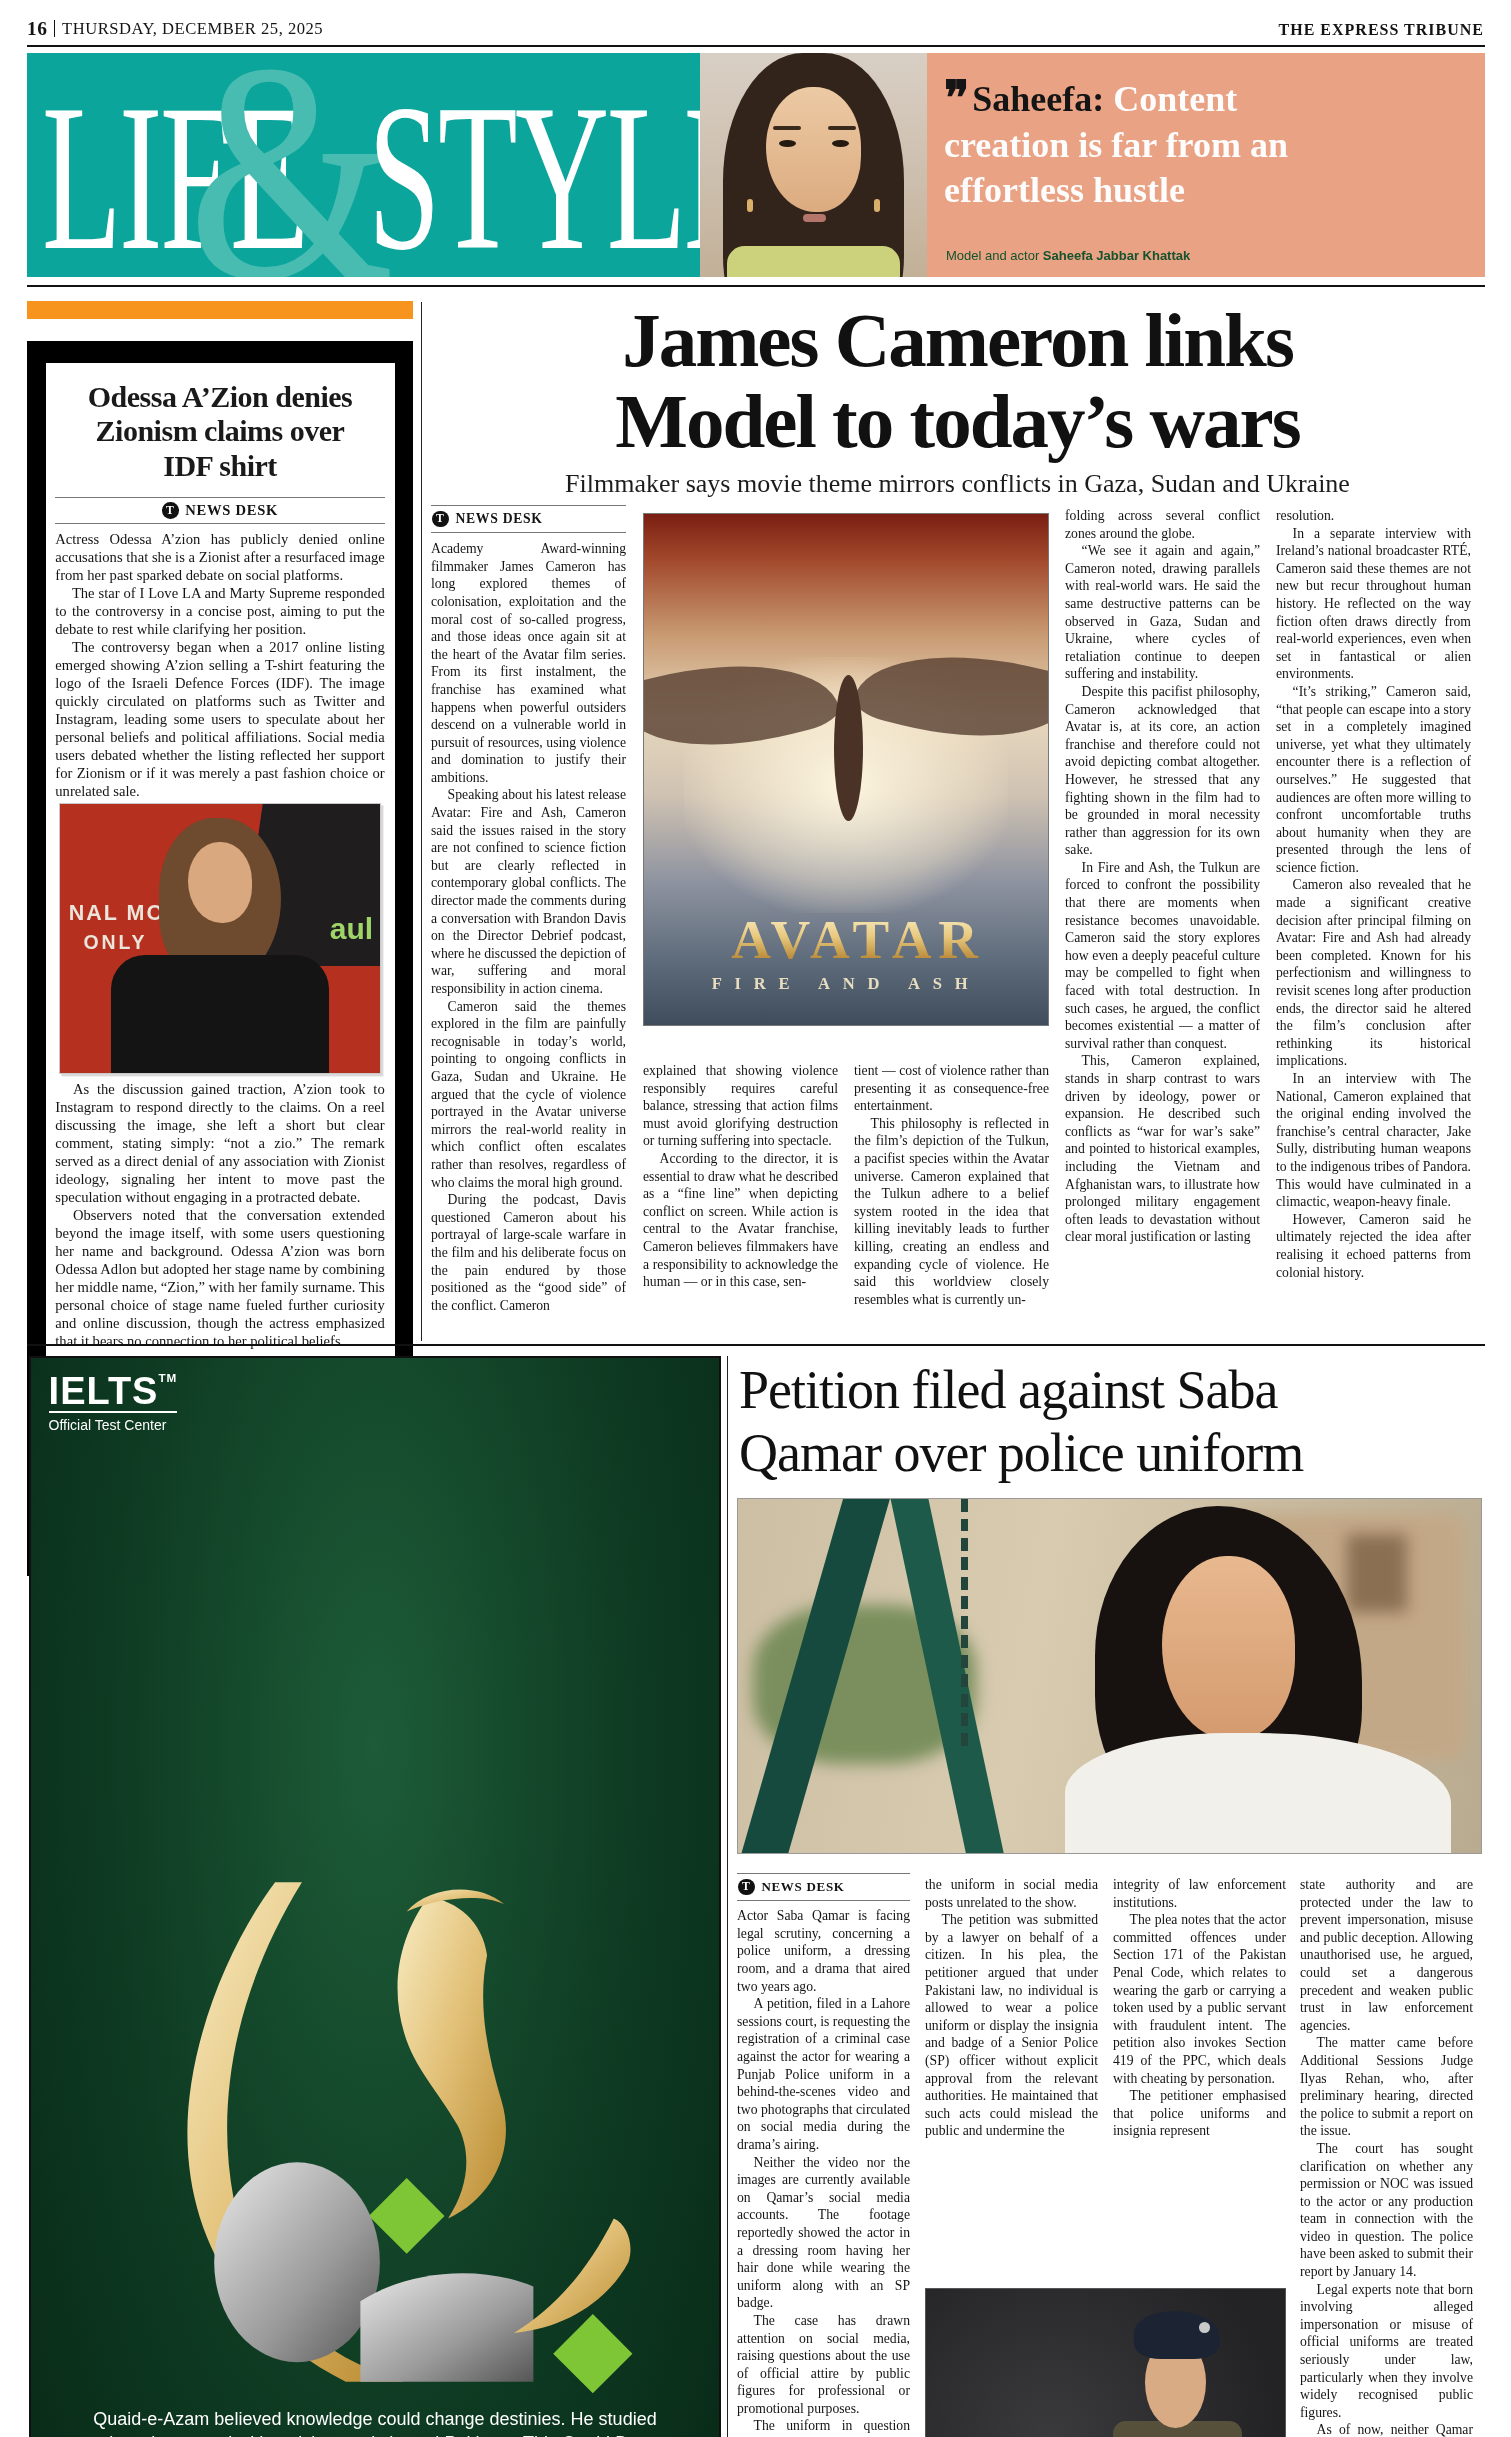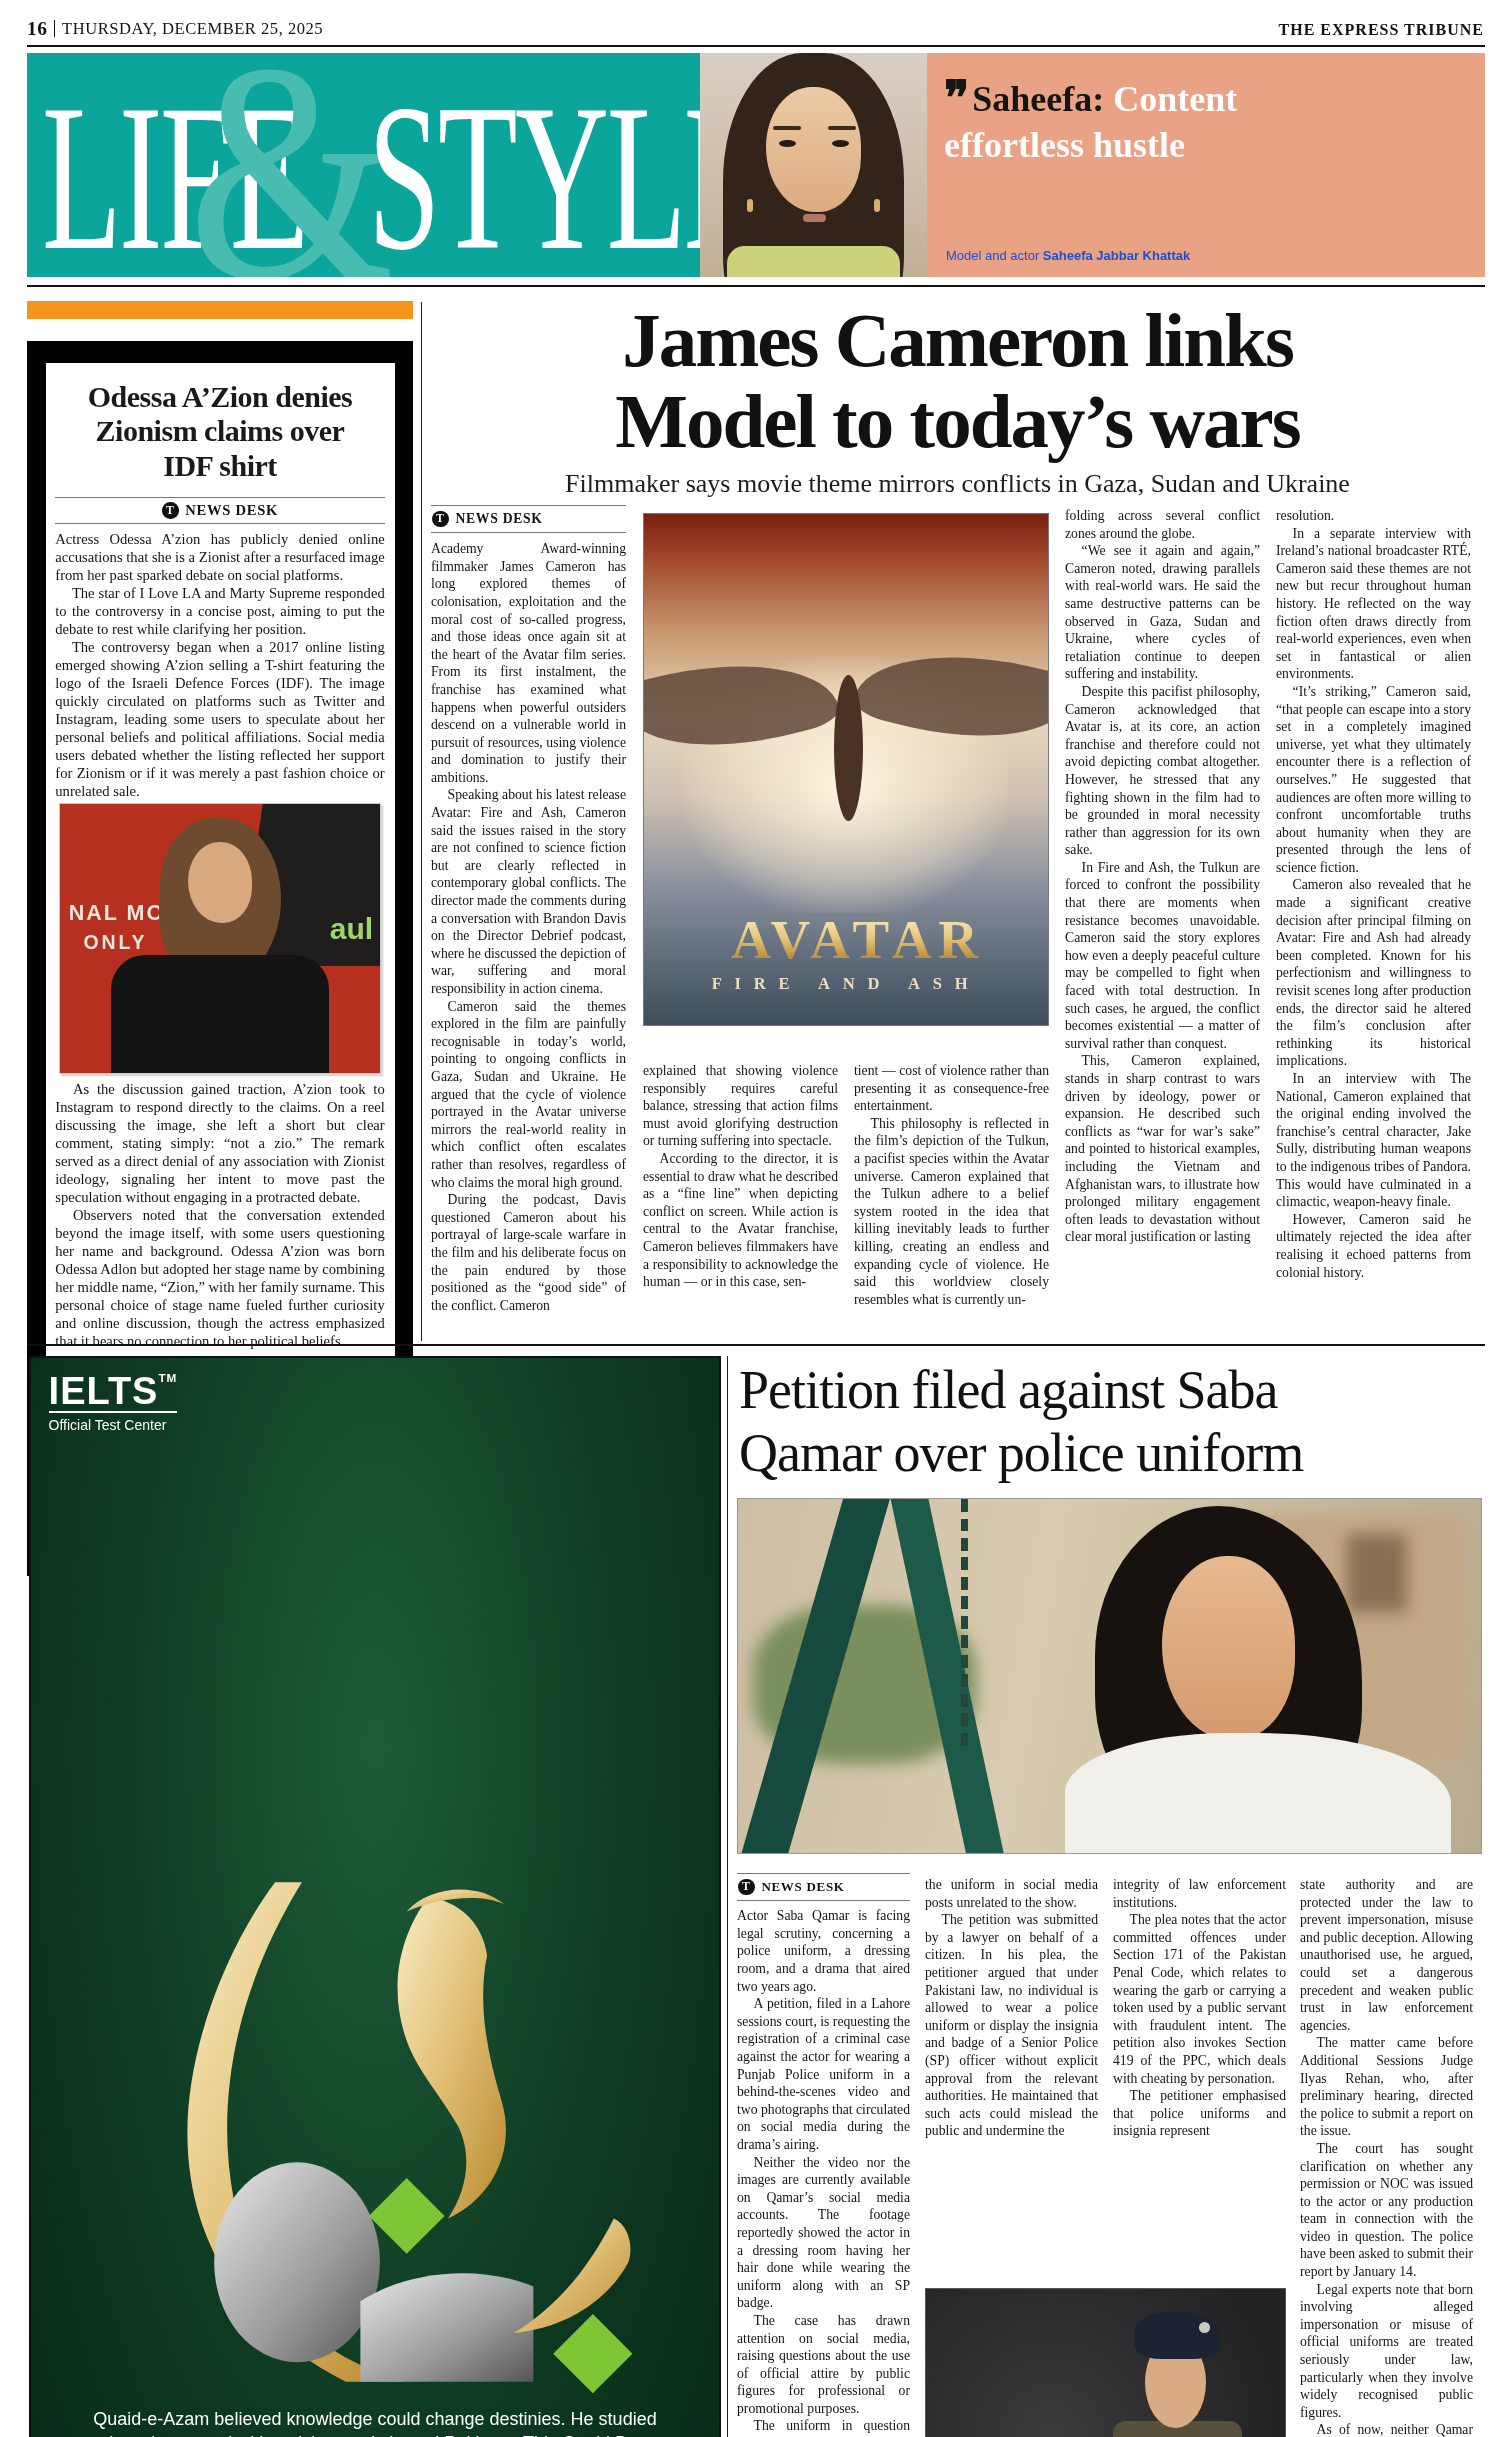--- a/index.html
+++ b/index.html
@@ -33,21 +33,21 @@
   .sh-brow{position:absolute;width:28px;height:3.9px;background:#3a2a1c;border-radius:2px;top:73px;}
   .sh-eye{position:absolute;width:16.6px;height:6.8px;background:#241a12;border-radius:50%;top:87px;}
   .sh-lip{position:absolute;left:103px;top:161px;width:23.4px;height:7.8px;background:#b4766a;border-radius:4.9px;}
   .sh-top{position:absolute;left:12%;bottom:-2%;width:76%;height:16%;background:#ccd27b;border-radius:17.6px 17.6px 0 0;}
   .sh-ear{position:absolute;width:5.9px;height:12.7px;background:#d9b06a;border-radius:2.9px;top:146px;}
   .quote-block{position:absolute;left:917px;top:23.4px;width:527px;font-weight:bold;}
   .qline{font-size:36px;line-height:45px;color:#fdfdfd;}
   .qmark{font-size:47px;color:#151515;margin-right:2.9px;vertical-align:-2.9px;}
   .qspeaker{color:#151515;}
   .mast-caption{position:absolute;left:919px;top:195px;font-family:"Liberation Sans",sans-serif;
-                font-size:13px;color:#1d4ed8;}
+                font-size:13px;color:#14532d;}
   .mast-caption b{font-weight:bold;}
   #mast-rule{left:27px;width:1458px;top:285px;height:1.5px;background:#111;}
 
   
   #odessa-bar{left:27px;top:301px;width:386px;height:17.6px;background:#f7941e;}
   #odessa-box{left:27px;top:341px;width:386px;height:1235px;background:#000000;}
   .odessa-card{position:absolute;left:18.5px;top:22px;right:18.5px;bottom:19.5px;background:#fff;padding:8.8px 9.8px;overflow:hidden;}
   .o-headline{font-size:30px;font-weight:bold;text-align:center;line-height:1.16;letter-spacing:-0.5px;margin-top:7.8px;color:#1a1a1a;}
   .byline{border-top:1.5px solid #777;border-bottom:1.5px solid #777;padding:4.4px 1px;display:flex;align-items:center;
           gap:6.8px;font-weight:bold;font-size:14.6px;letter-spacing:0.7px;}
@@ -182,20 +182,21 @@
     <div class="sh-brow" style="left:128px;" data-name="photo-brow"></div>
     <div class="sh-eye" style="left:79px;" data-name="photo-eye"></div>
     <div class="sh-eye" style="left:132px;" data-name="photo-eye"></div>
     <div class="sh-lip" data-name="photo-lips"></div>
     <div class="sh-ear" style="left:47px;" data-name="photo-earring"></div>
     <div class="sh-ear" style="right:47px;" data-name="photo-earring"></div>
     <div class="sh-top" data-name="photo-clothing"></div>
   </div>
   <div class="quote-block" data-name="masthead-quote">
     <div class="qline" data-name="quote-line-1"><span class="qmark" data-name="quote-mark-icon">❞</span><span class="qspeaker" data-name="quote-speaker">Saheefa:</span><span data-name="quote-text-part"> Content</span></div>
+    <div class="qline" data-name="quote-line-2">creation is far from an</div>
     <div class="qline" data-name="quote-line-3">effortless hustle</div>
   </div>
   <div class="mast-caption" data-name="photo-caption"><span data-name="caption-prefix">Model and actor </span><b data-name="caption-name">Saheefa Jabbar Khattak</b></div>
 </div>
 <div class="abs" id="mast-rule" data-name="masthead-rule"></div>
 
 <div class="abs" id="odessa-bar" data-name="odessa-accent-bar"></div>
 <div class="abs" id="odessa-box" data-name="odessa-article">
   <div class="odessa-card" data-name="odessa-card">
     <div class="o-headline" data-name="odessa-headline">

